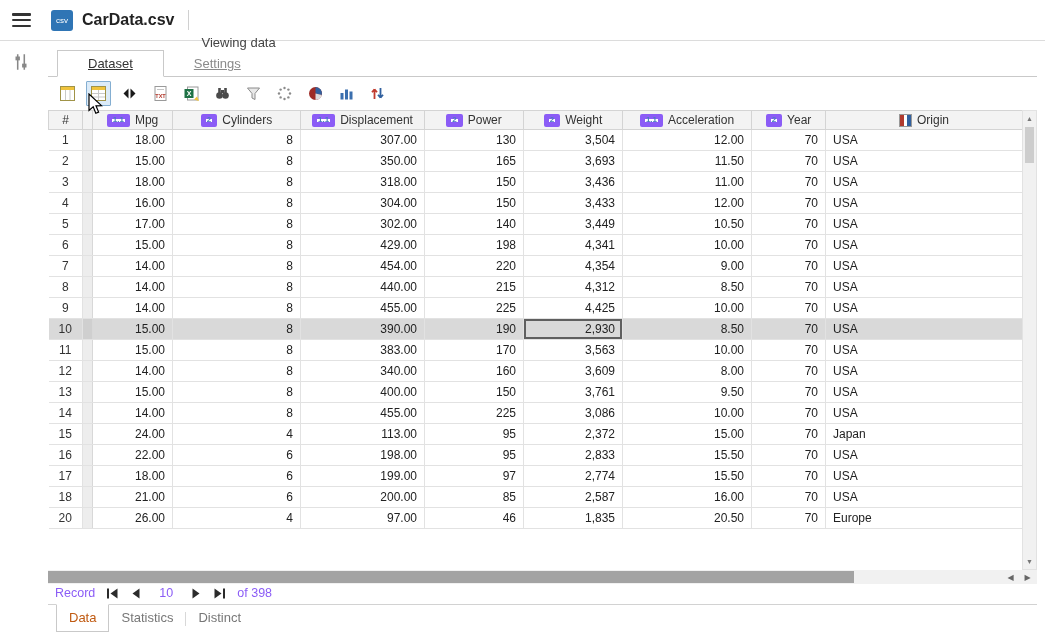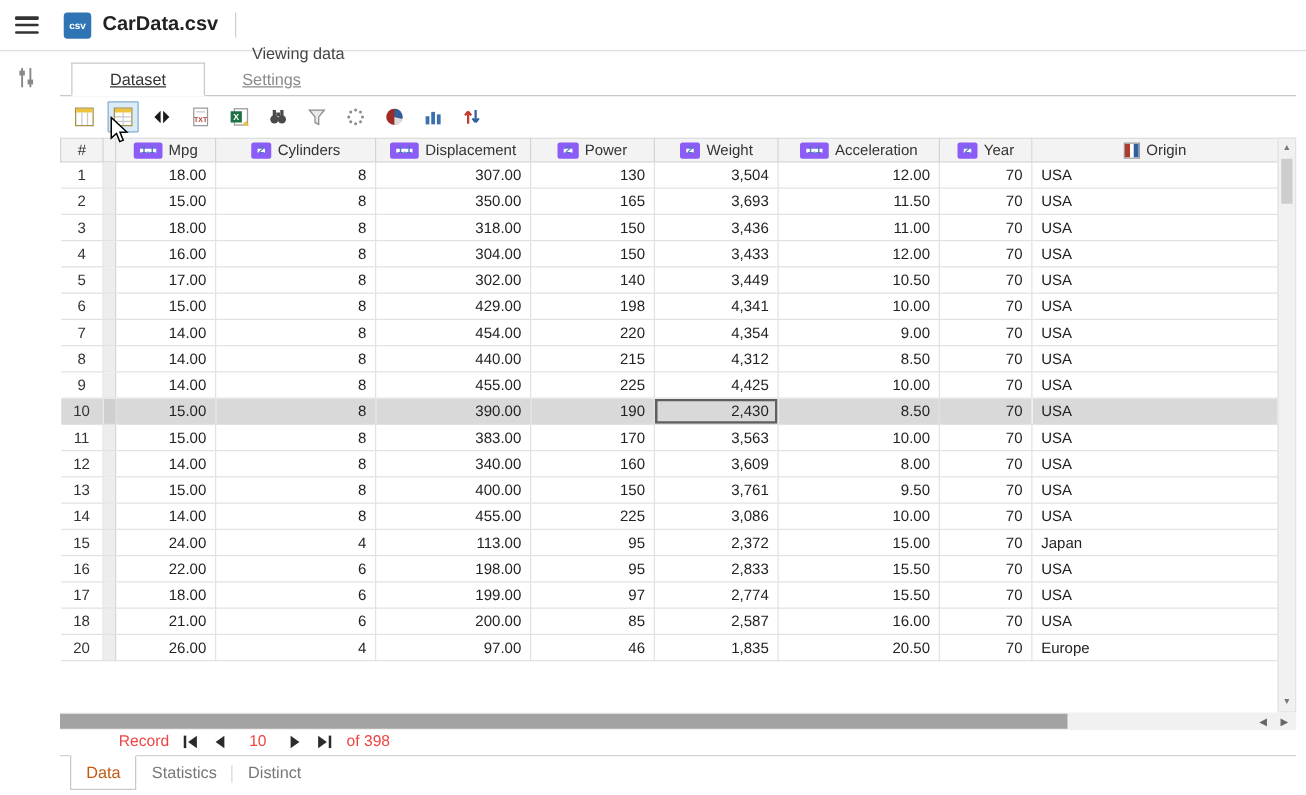--- a/index.html
+++ b/index.html
@@ -2,21 +2,21 @@
 <html><head>
 <meta charset="utf-8">
 <style>
   *{margin:0;padding:0;box-sizing:border-box;}
   html,body{width:1045px;height:636px;}
   body{font-family:"Liberation Sans",sans-serif;background:#fff;position:relative;overflow:hidden;color:#333;}
 
   .titlebar{position:absolute;left:0;top:0;width:1045px;height:41px;border-bottom:1px solid #dcdcdc;display:flex;align-items:center;padding-left:12px;background:#fff;}
   .burger{width:19px;height:14px;display:flex;flex-direction:column;justify-content:space-between;cursor:pointer;}
   .burger i{display:block;height:2.5px;background:#333;border-radius:1px;}
-  .csv-badge{width:22px;height:21px;background:#2f75b5;border-radius:3px;color:#fff;font-size:8px;font-weight:bold;display:flex;align-items:center;justify-content:center;margin-left:20px;flex:none;}
+  .csv-badge{width:22px;height:21px;background:#2f75b5;border-radius:3px;color:#fff;font-size:8px;font-weight:normal;display:flex;align-items:center;justify-content:center;margin-left:20px;flex:none;}
   .title{font-size:16px;font-weight:600;color:#222;margin-left:9px;}
   .tsep{width:1px;height:20px;background:#d0d0d0;margin:0 13px;}
   .subtitle{font-size:13px;color:#444;margin-top:44px;}
 
   .panel-toggle{position:absolute;left:10px;top:51px;width:22px;height:22px;cursor:pointer;}
 
   .top-tabs{position:absolute;left:48px;top:50px;width:989px;height:27px;display:flex;align-items:flex-end;border-bottom:1px solid #c9c9c9;padding-left:9px;font-size:13px;}
   .ttab{padding:5px 30px 5px;color:#8a8a8a;cursor:pointer;background:transparent;text-decoration:underline;}
   .ttab.active{background:#fff;border:1px solid #c9c9c9;border-bottom:1px solid #fff;margin-bottom:-1px;color:#333;}
 
@@ -44,21 +44,21 @@
   .vthumb{position:absolute;left:2px;top:16px;width:9px;height:36px;background:#cdcdcd;}
   .varrow{position:absolute;left:0;width:13px;height:13px;font-size:7px;color:#777;display:flex;align-items:center;justify-content:center;cursor:pointer;}
   .varrow.up{top:1px;}
   .varrow.down{bottom:1px;}
 
   .hscroll{position:absolute;left:48px;top:570px;width:989px;height:14px;background:#f1f1f1;}
   .hthumb{position:absolute;left:0;top:1px;height:12px;width:806px;background:#a3a3a3;cursor:pointer;}
   .harrows{position:absolute;right:2px;top:0;height:14px;display:flex;gap:2px;}
   .harrow{width:15px;height:14px;font-size:8px;color:#666;display:flex;align-items:center;justify-content:center;cursor:pointer;}
 
-  .record-bar{position:absolute;left:55px;top:583px;height:20px;display:flex;align-items:center;font-size:12.5px;gap:11px;color:#ef4444;margin-left:40px;}
+  .record-bar{position:absolute;left:55px;top:583px;height:20px;display:flex;align-items:center;font-size:12.5px;gap:11px;color:#8b5cf6;}
   .nav-btn{cursor:pointer;display:flex;align-items:center;}
   .rec-value{min-width:28px;text-align:center;cursor:text;}
 
   .bottom-tabs{position:absolute;left:48px;top:604px;width:989px;height:32px;border-top:1px solid #d2d2d2;display:flex;align-items:flex-start;padding-left:8px;font-size:13px;}
   .btab{padding:5px 12px 6px;color:#777;cursor:pointer;}
   .btab.active{color:#c05a11;border:1px solid #c9c9c9;border-top:1px solid #fff;margin-top:-1px;background:#fff;}
   .bsep{width:1px;height:14px;background:#d8d8d8;margin-top:7px;}
 
   .cursor{position:absolute;left:86px;top:93px;z-index:99;pointer-events:none;}
 </style>
@@ -366,21 +366,21 @@
           <td class="right">70</td>
           <td class="left">USA</td>
         </tr>
         <tr class="selected">
           <td class="rownum">10</td>
           <td class="gutter"></td>
           <td class="right">15.00</td>
           <td class="right">8</td>
           <td class="right">390.00</td>
           <td class="right">190</td>
-          <td class="right focus">2,430</td>
+          <td class="right focus">2,930</td>
           <td class="right">8.50</td>
           <td class="right">70</td>
           <td class="left">USA</td>
         </tr>
         <tr>
           <td class="rownum">11</td>
           <td class="gutter"></td>
           <td class="right">15.00</td>
           <td class="right">8</td>
           <td class="right">383.00</td>

